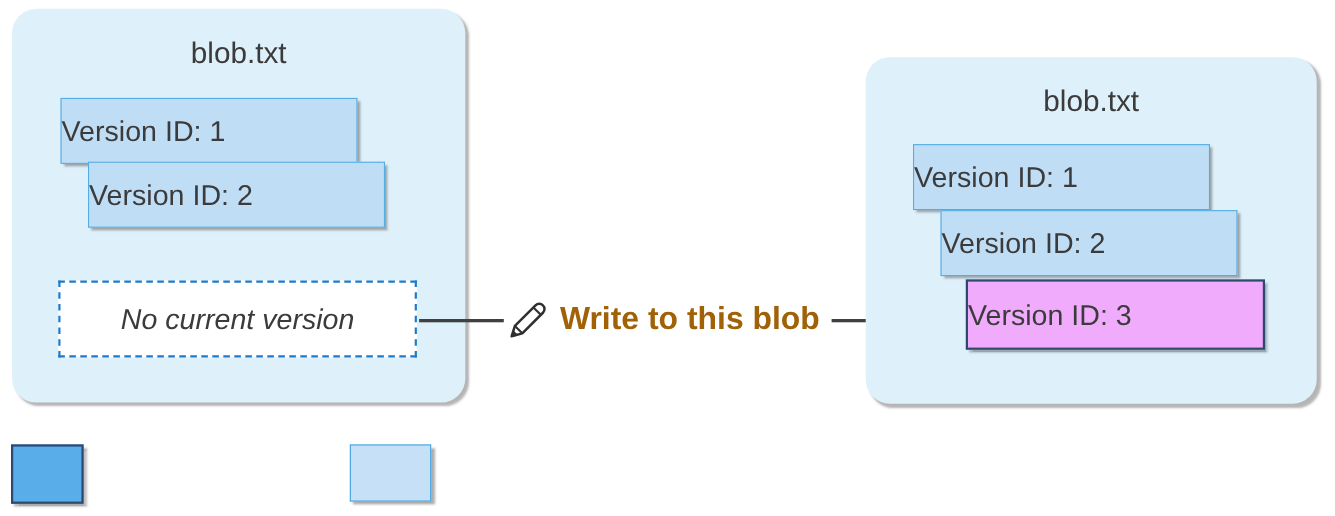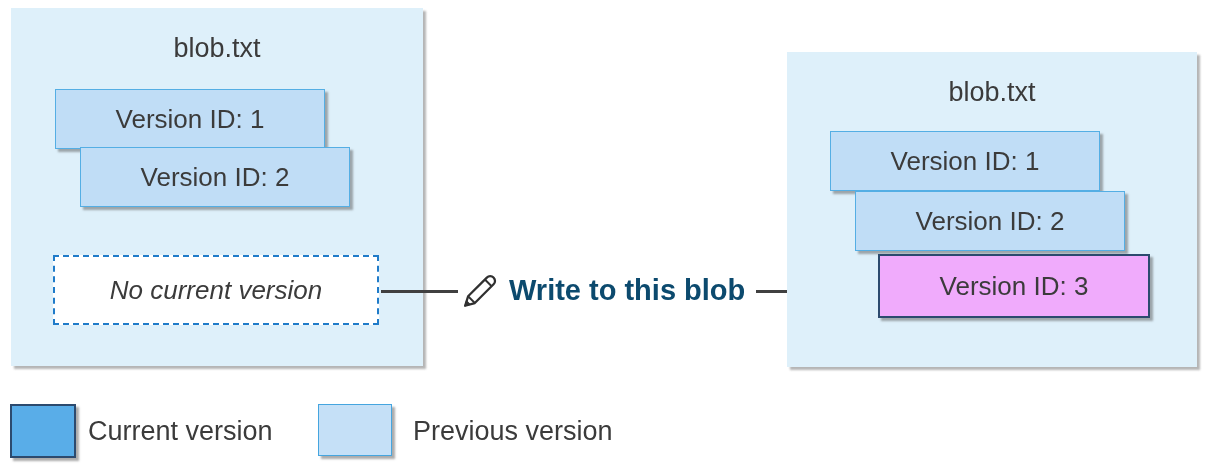--- a/index.html
+++ b/index.html
@@ -9,20 +9,21 @@
     height: 469px;
     background: #ffffff;
     font-family: "Liberation Sans", sans-serif;
     color: #3b3b3b;
     overflow: hidden;
   }
   .blob-container {
     position: absolute;
     background: #def0fa;
     box-shadow: 3px 3px 2px rgba(90, 90, 90, 0.45);
+    border-radius: 22px;
   }
   .blob-container.left  { left: 11px;  top: 8px;  width: 412px; height: 358px; }
   .blob-container.right { left: 787px; top: 52px; width: 410px; height: 315px; }
   .blob-title {
     position: absolute;
     left: 0; right: 0;
     text-align: center;
     font-size: 27px;
     line-height: 32px;
     color: #3b3b3b;
@@ -31,21 +32,21 @@
   .blob-container.right .blob-title { top: 24px; }
   .version-box {
     position: absolute;
     width: 268px;
     height: 58px;
     background: #c0ddf6;
     border: 1.5px solid #54aee4;
     box-shadow: 3px 3px 2px rgba(90, 90, 90, 0.5);
     display: flex;
     align-items: center;
-    justify-content: center;
+    justify-content: flex-start;
     font-size: 26px;
     color: #3b3b3b;
   }
   .version-box.current {
     background: #59ade8;
     border: 2px solid #2c4a6e;
     height: 60px;
   }
   .pos-l-v1 { left: 44px; top: 81px; }
   .pos-l-v2 { left: 69px; top: 139px; }
@@ -83,21 +84,21 @@
   .pencil-icon {
     position: absolute;
     left: 459px; top: 269px;
     width: 42px; height: 42px;
   }
   .action-label {
     position: absolute;
     left: 509px; top: 274px;
     font-size: 29px;
     font-weight: bold;
-    color: #0c4a6e;
+    color: #a16207;
     white-space: nowrap;
   }
   .legend-swatch {
     position: absolute;
     top: 404px;
     height: 50px;
     box-shadow: 3px 3px 2px rgba(90, 90, 90, 0.5);
   }
   .legend-swatch.current-swatch {
     left: 10px; width: 62px;
@@ -158,17 +159,15 @@
     </div>
     <div class="version-box pos-r-v2" style="background-color: rgb(192, 221, 246);">
       <span>Version ID: 2</span>
     </div>
     <div class="version-box current pos-r-v3" style="background-color: #f0abfc;">
       <span>Version ID: 3</span>
     </div>
   </div>
 
   <div class="legend-swatch current-swatch" style="background-color: rgb(89, 173, 232);"></div>
-  <div class="legend-label l1">Current version</div>
   <div class="legend-swatch previous-swatch" style="background-color: rgb(197, 224, 247);"></div>
-  <div class="legend-label l2">Previous version</div>
 
 </div>
 
 </body></html>

